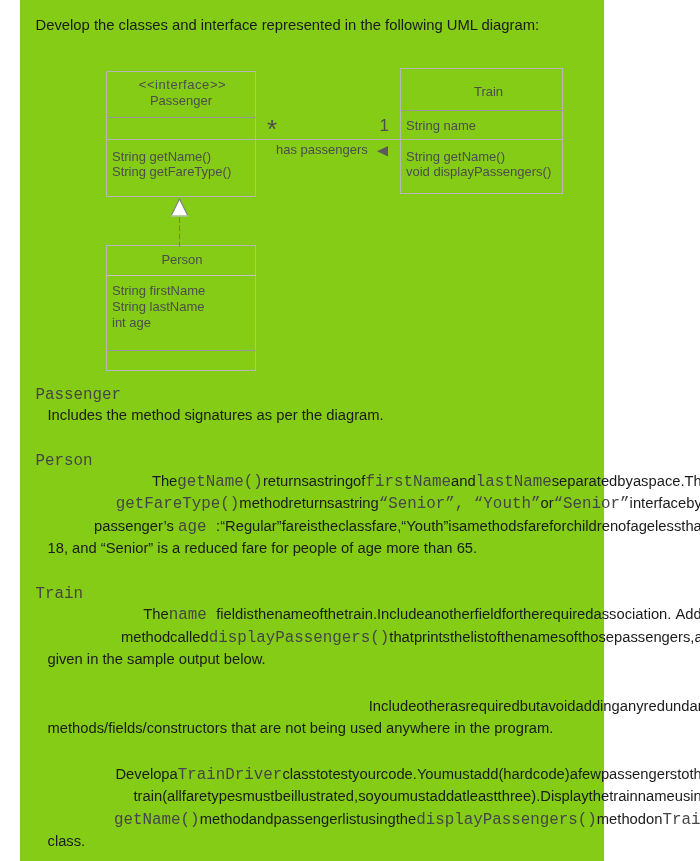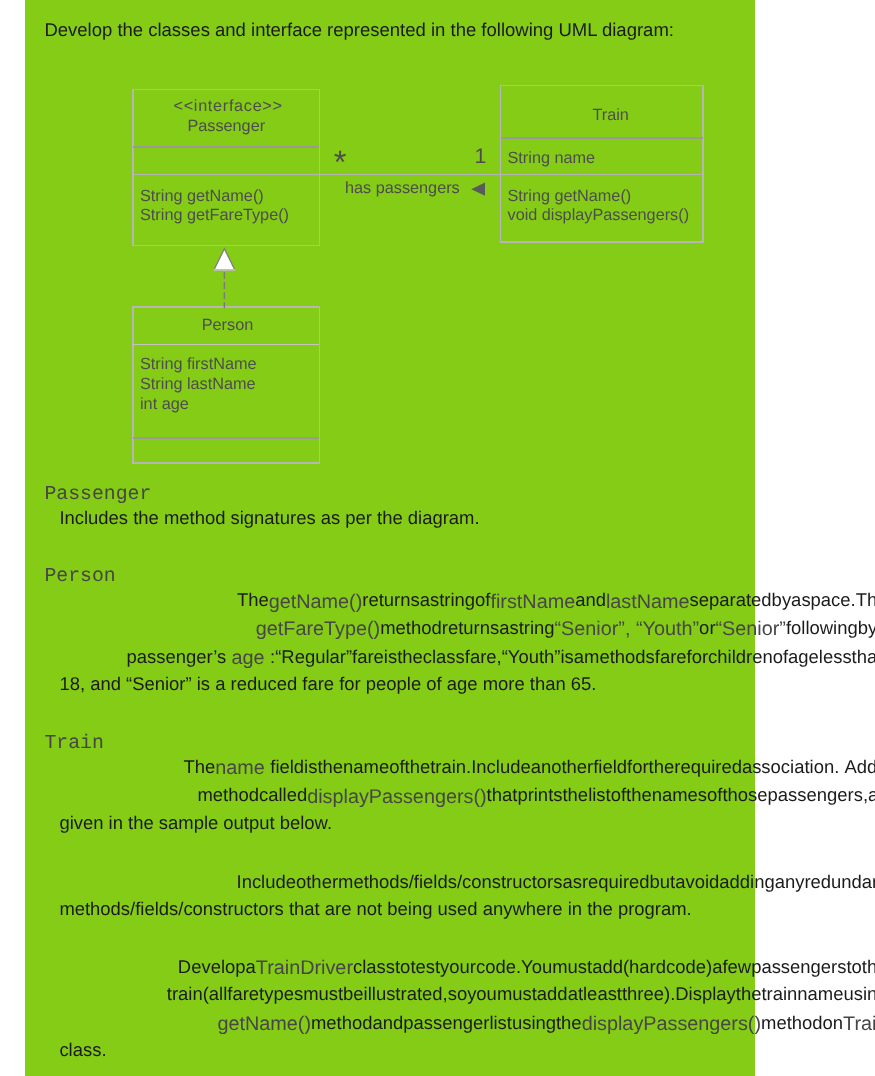--- a/index.html
+++ b/index.html
@@ -13,21 +13,21 @@
   
   .uml{position:absolute;left:0;top:0;width:700px;height:380px;}
 
   .body{position:absolute;left:15.5px;top:0;width:663px;}
   .sec-head{position:absolute;left:0;font-family:"Liberation Mono",monospace;
             font-size:15.85px;color:#464646;white-space:pre;letter-spacing:0;}
   .ln{position:absolute;left:0;width:662.5px;font-size:14.75px;color:#1b1b1b;
       white-space:nowrap;padding-left:12px;}
   .ln.j{display:flex;justify-content:flex-end;white-space:normal;}
   .ln.j > span{white-space:pre;}
-  .m{font-family:Liberation Sans, sans-serif;font-size:15.85px;color:#464646;}
+  .m{font-family:Liberation Mono, monospace;font-size:15.85px;color:#464646;}
 </style>
 </head>
 <body>
 
 <div class="page">
   <div class="intro">Develop the classes and interface represented in the following UML diagram:</div>
 
   <svg class="uml" width="700" height="380" viewBox="0 0 700 380">
     <g fill="none" stroke="#b6b6b6" stroke-width="1.1" shape-rendering="crispEdges">
 
@@ -101,21 +101,21 @@
     <div class="ln j" style="top:495px">
         <span><code class="m">getFareType()</code></span>
         <span><span>method</span></span>
         <span><span>returns</span></span>
         <span><span>a</span></span>
         <span><span>string</span></span>
         <span><code class="m">“Senior”,</code><code class="m"> </code></span>
         <span><code class="m">“Youth”</code></span>
         <span><span>or</span></span>
         <span><code class="m">“Senior”</code></span>
-        <span><span>following</span></span>
+        <span><span>interface</span></span>
         <span><span>by</span></span>
         <span><span>a</span></span>
       </div>
     <div class="ln j" style="top:517.5px">
         <span><span>passenger’s</span><span> </span></span>
         <span><code class="m">age</code><code class="m"> </code></span>
         <span><span>:</span></span>
         <span><span>“Regular”</span></span>
         <span><span>fare</span></span>
         <span><span>is</span></span>
@@ -172,21 +172,20 @@
         <span><span>of</span></span>
         <span><span>those</span></span>
         <span><span>passengers,</span></span>
         <span><span>as</span></span>
       </div>
     <div class="ln" style="top:651px"><span>given in the sample output below.</span></div>
 
     <div class="ln j" style="top:697.5px">
         <span><span>Include</span></span>
         <span><span>other</span></span>
-        <span><span>methods/fields/constructors</span></span>
         <span><span>as</span></span>
         <span><span>required</span></span>
         <span><span>but</span></span>
         <span><span>avoid</span></span>
         <span><span>adding</span></span>
         <span><span>any</span></span>
         <span><span>redundant</span></span>
       </div>
     <div class="ln" style="top:720px"><span>methods/fields/constructors that are not being used anywhere in the program.</span></div>
 

